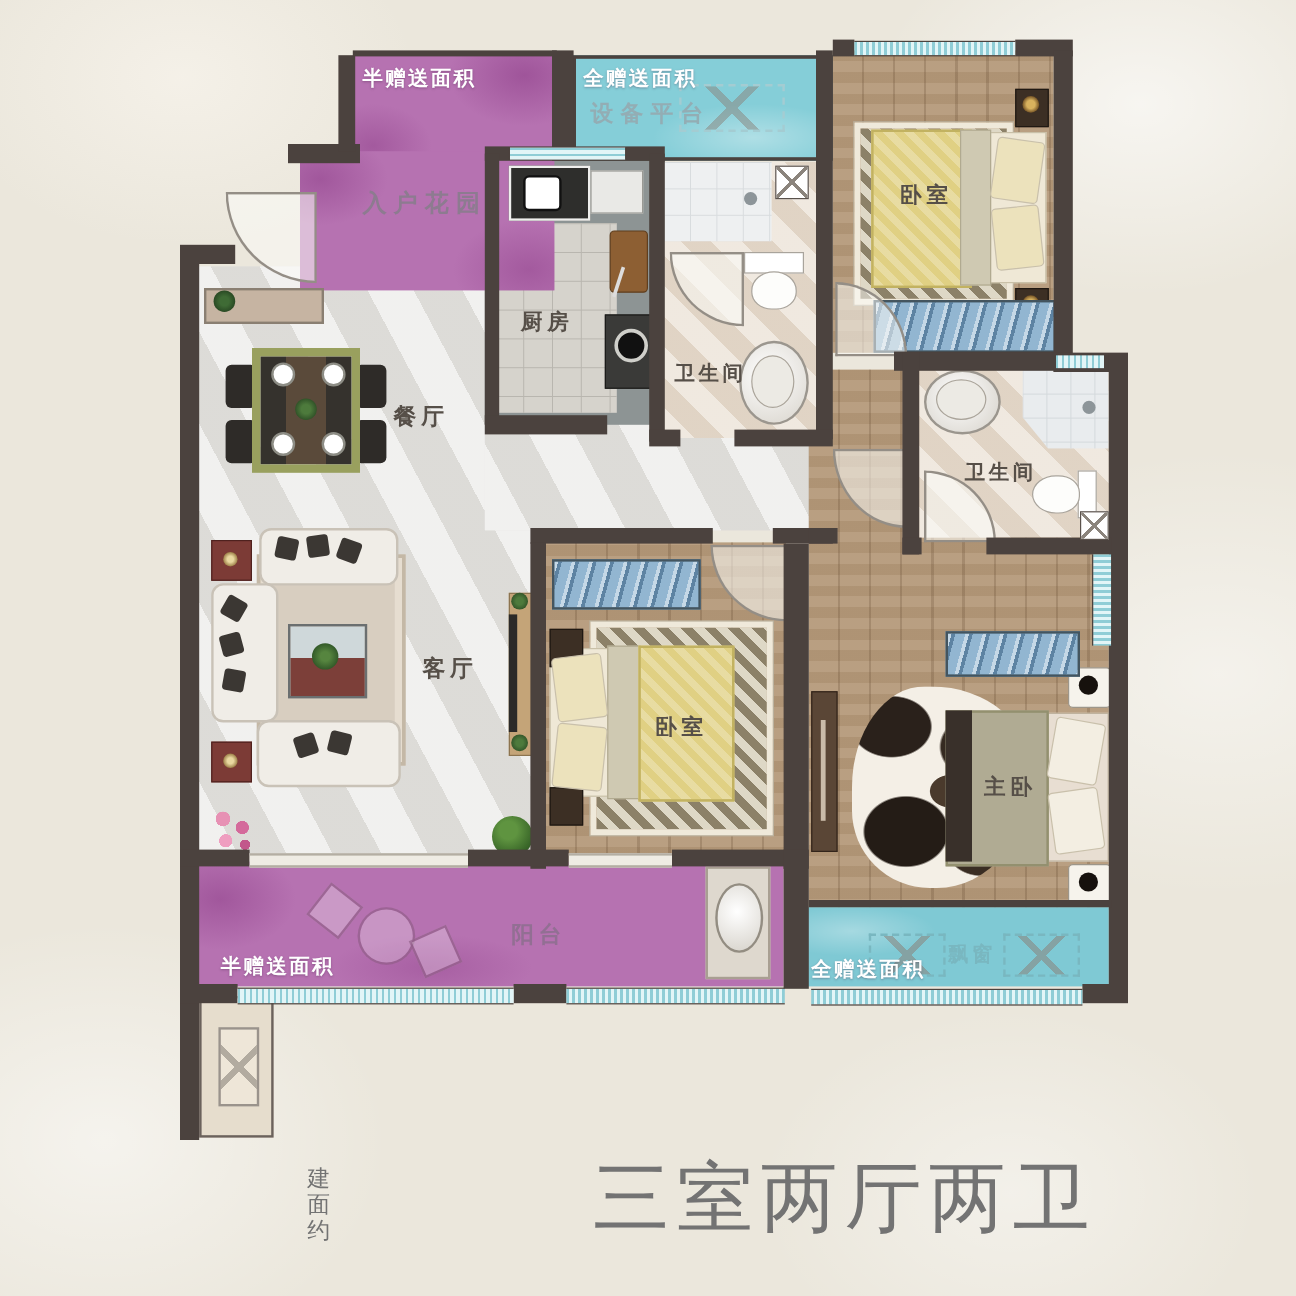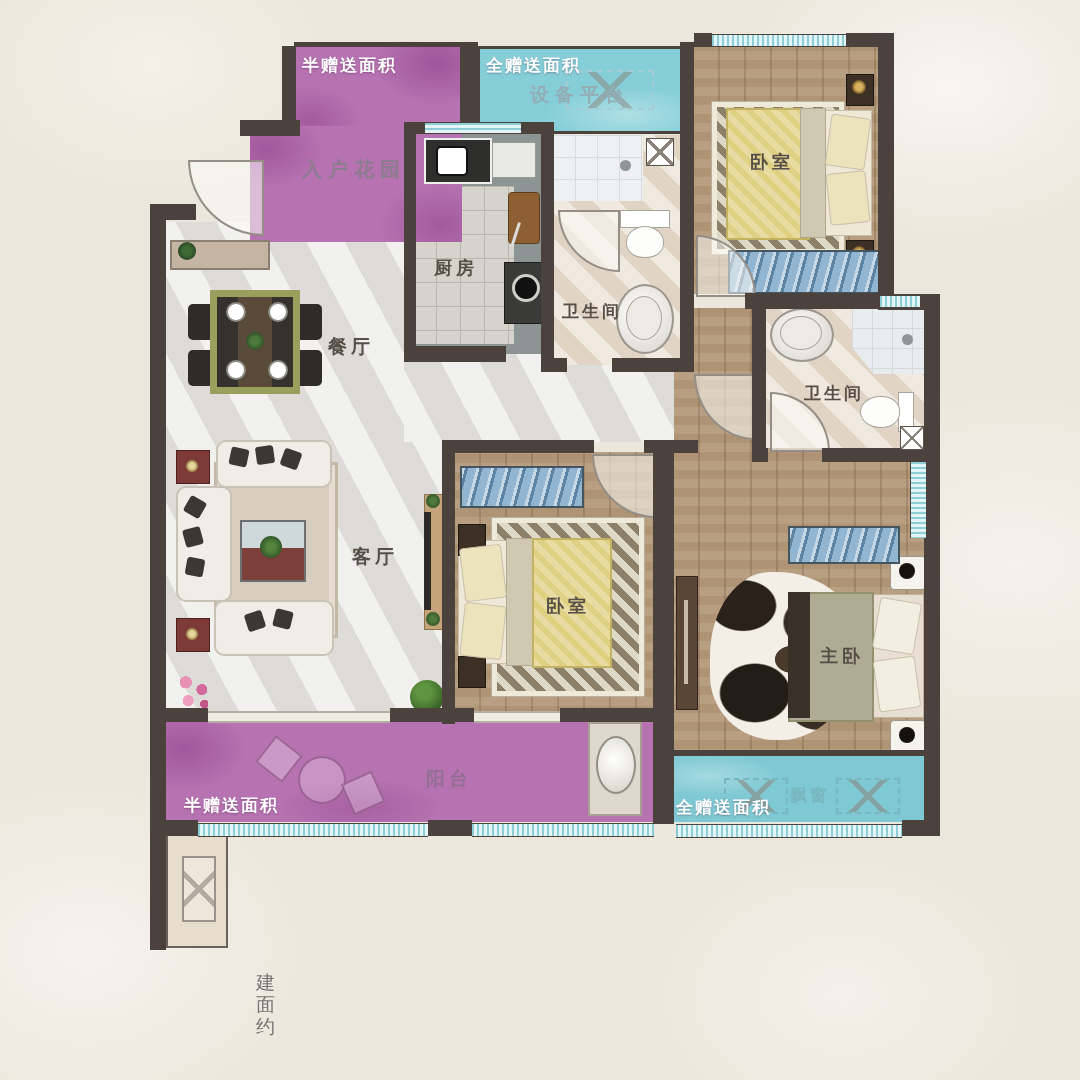--- a/index.html
+++ b/index.html
@@ -228,30 +228,31 @@
       <div class="xmark" style="opacity:.55;"></div>
     </div>
 
   <div class="abs" style="left:166px;top:830px;width:58px;height:114px;background:#e6ddcd;border:2px solid #6b625c;z-index:20;"></div>
   <div class="abs" style="left:182px;top:856px;width:30px;height:62px;border:2px solid #9a938c;background:#eee6d8;z-index:21;">
       <div class="xmark" style="opacity:.6;"></div>
     </div>
 
   <div class="gift-label" style="left:302px;top:54px;">半赠送面积</div>
   <div class="gift-label" style="left:486px;top:54px;">全赠送面积</div>
-  <div class="room-label" style="left:492px;top:82px;font-size:19px;color:#93adb4;letter-spacing:6px;margin-left:38px;">设备平台</div>
+  <div class="room-label" style="left:492px;top:82px;font-size:19px;color:#93adb4;letter-spacing:6px;">设备平台</div>
   <div class="room-label" style="left:302px;top:156px;font-size:20px;color:#8d7b90;letter-spacing:6px;">入户花园</div>
   <div class="room-label" style="left:434px;top:256px;">厨房</div>
   <div class="room-label" style="left:562px;top:300px;font-size:17px;letter-spacing:3px;">卫生间</div>
   <div class="room-label" style="left:750px;top:150px;">卧室</div>
   <div class="room-label" style="left:328px;top:334px;font-size:19px;">餐厅</div>
   <div class="room-label" style="left:804px;top:382px;font-size:17px;letter-spacing:3px;">卫生间</div>
   <div class="room-label" style="left:352px;top:544px;font-size:19px;">客厅</div>
   <div class="room-label" style="left:546px;top:594px;">卧室</div>
   <div class="room-label" style="left:820px;top:644px;">主卧</div>
   <div class="room-label" style="left:426px;top:766px;font-size:19px;color:#926f93;">阳台</div>
   <div class="gift-label" style="left:184px;top:794px;">半赠送面积</div>
   <div class="gift-label" style="left:676px;top:796px;">全赠送面积</div>
   <div class="room-label" style="left:790px;top:784px;font-size:17px;color:#79b7c0;letter-spacing:3px;">飘窗</div>
 
   <div class="abs title-area" style="left:256px;top:972px;width:22px;font-size:19px;line-height:22px;word-break:break-all;letter-spacing:0;">建面约</div>
+  <div class="abs title-area" style="left:494px;top:966px;font-size:64px;line-height:1;letter-spacing:6px;">三室两厅两卫</div>
 
 </div>
 
 </body></html>

